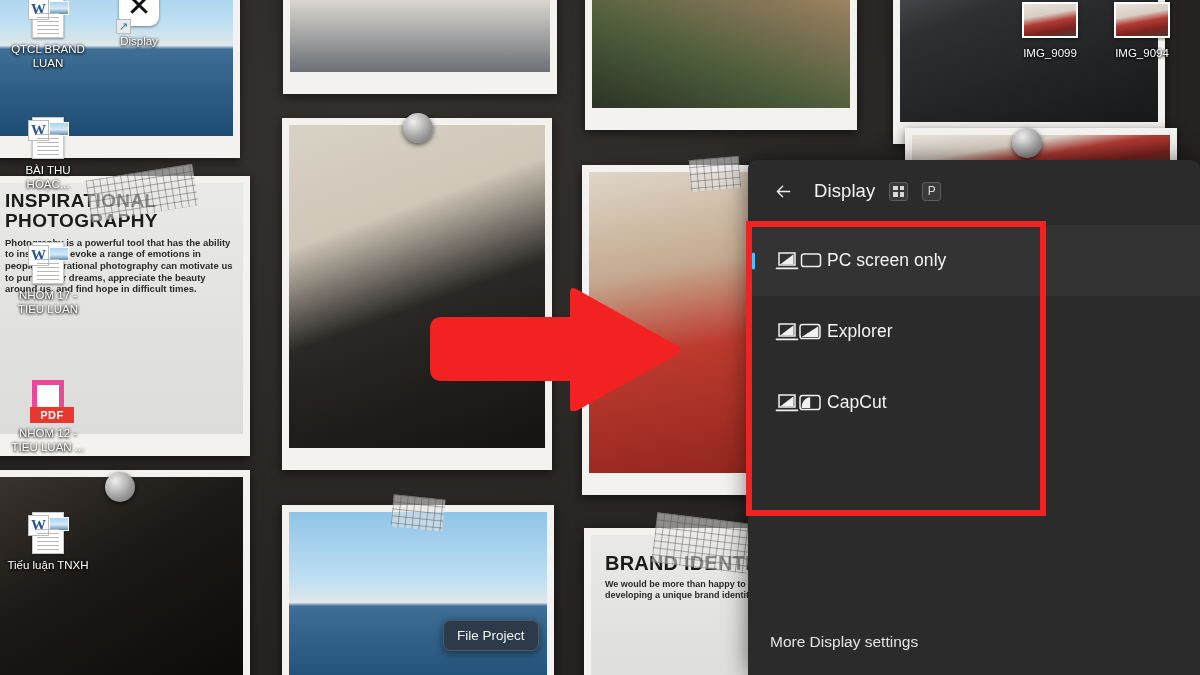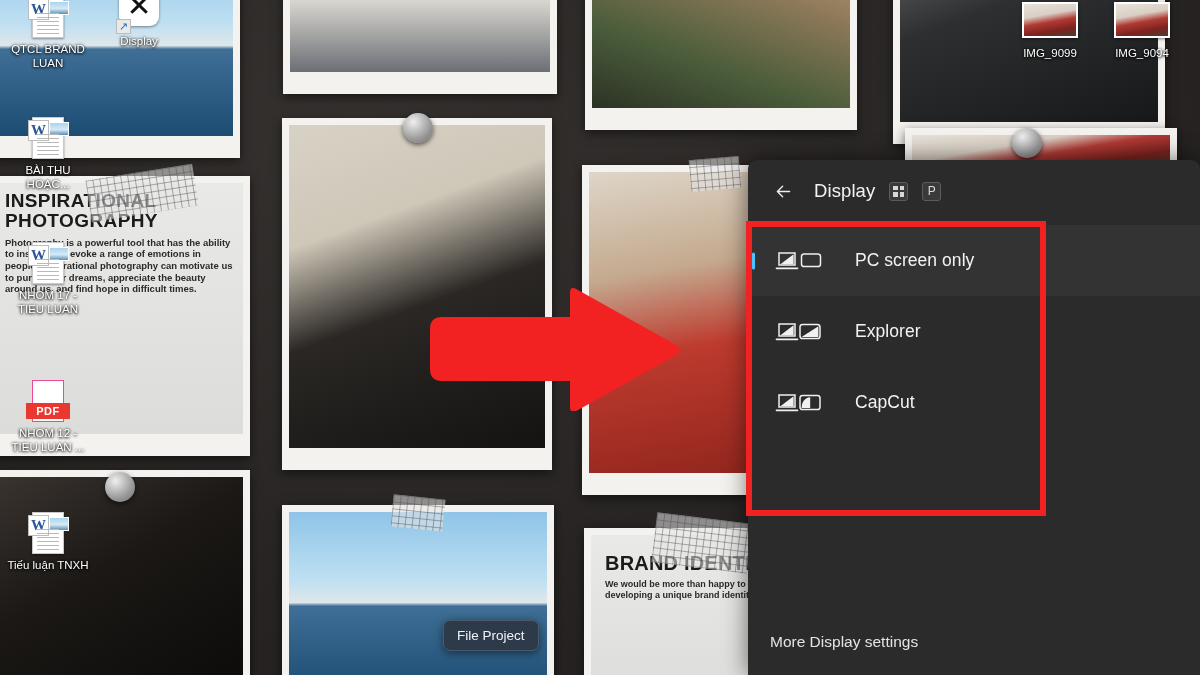--- a/index.html
+++ b/index.html
@@ -52,21 +52,21 @@
   .g-word:after { content:""; position:absolute; left:4px; top:16px; right:4px; height:22px;
      background:repeating-linear-gradient(#b9b9b9 0 1px, transparent 1px 4px); }
   .g-word .wbadge { position:absolute; left:-5px; top:2px; width:21px; height:21px; background:#fff;
      border:1px solid #bcbcbc; color:#2b579a; font-weight:700; font-size:15px; line-height:19px;
      font-family:"Liberation Serif",serif; }
   .g-word .thumb { position:absolute; right:-6px; top:4px; width:20px; height:14px;
      background:linear-gradient(#a9d4ef,#d6e9f6 55%,#5b8fb4); border:1px solid #fff; }
 
   
   .g-pdf { position:absolute; left:7px; top:2px; width:32px; height:42px; background:#fff;
-     border:1px solid #ec4899; }
+     border:5px solid #ec4899; }
   .g-pdf .tag { position:absolute; left:-7px; top:22px; width:44px; height:16px; background:#e8382f;
      color:#fff; font-size:11px; font-weight:700; line-height:16px; letter-spacing:.5px; }
 
   
   .g-cap { position:absolute; left:3px; top:0px; width:40px; height:40px; background:#fff;
      border-radius:9px; box-shadow:0 1px 3px rgba(0,0,0,.45); }
   .g-cap .x { position:absolute; inset:0; color:#111; font-size:30px; font-weight:700;
      line-height:40px; text-align:center; font-family:"DejaVu Sans",sans-serif;}
   .shortcut { position:absolute; left:0px; bottom:-2px; width:15px; height:15px; background:#e9e9e9;
      border:1px solid #bbb; color:#1f6fb2; font-size:11px; line-height:13px; text-align:center; }
@@ -87,21 +87,21 @@
      color:#ececec; border-radius:4px; }
   .ftitle { color:#f2f2f2; font-size:18.5px; letter-spacing:.1px; }
   .kbadge { width:19px; height:19px; border:1px solid #5c5c5c; border-radius:3px; background:#3a3a3a;
      display:inline-flex; align-items:center; justify-content:center; color:#d8d8d8; font-size:11px; }
   .kbadge.p { font-size:12px; font-weight:400; }
   .winglyph { display:grid; grid-template-columns:1fr 1fr; grid-template-rows:1fr 1fr; gap:1.5px;
      width:11px; height:11px; }
   .winglyph i { background:#d8d8d8; display:block; }
 
   .mlist { padding-top:3px; }
-  .mrow { position:relative; height:71px; display:flex; align-items:center; padding-left:27px; gap:32px;text-align:center; }
+  .mrow { position:relative; height:71px; display:flex; align-items:center; padding-left:27px; gap:4px;text-align:center; }
   .mrow.sel { background:#333333; }
   .mrow .selbar { position:absolute; left:4px; top:50%; transform:translateY(-50%);
      width:3px; height:17px; border-radius:2px; background:#4cc2ff; }
   .mrow .mlabel { color:#f3f3f3; font-size:17.5px; letter-spacing:.05px; }
   .mico { width:48px; height:24px; flex:0 0 48px; }
 
   .ffoot { position:absolute; left:0; bottom:0; width:100%; height:66px; display:flex;
      align-items:center; padding-left:22px; }
   .ffoot span { color:#e4e4e4; font-size:15.5px; }
 

